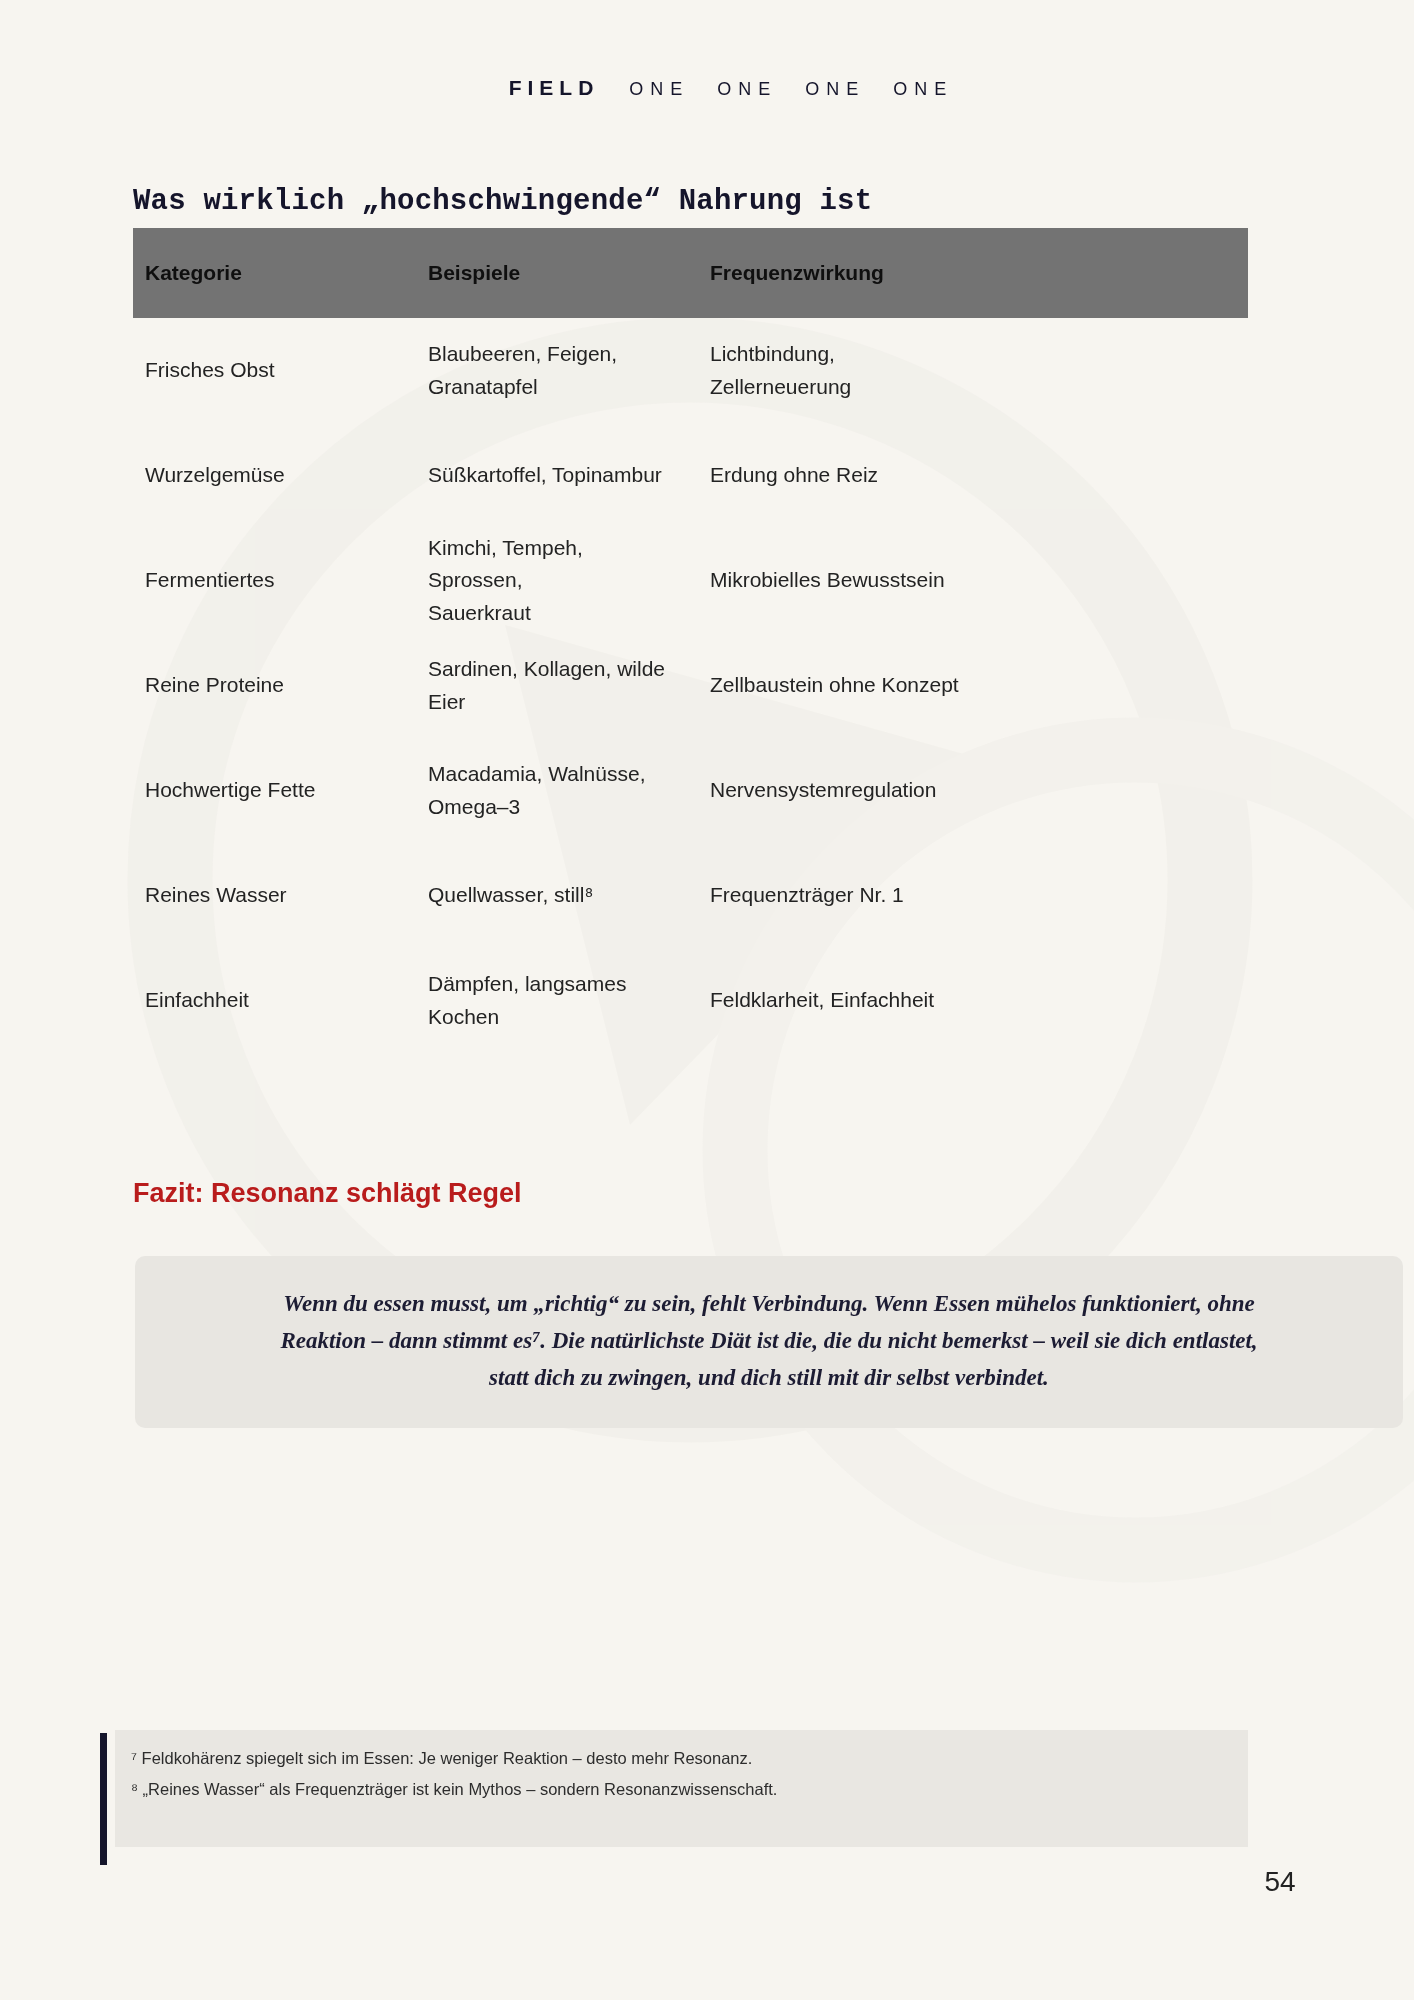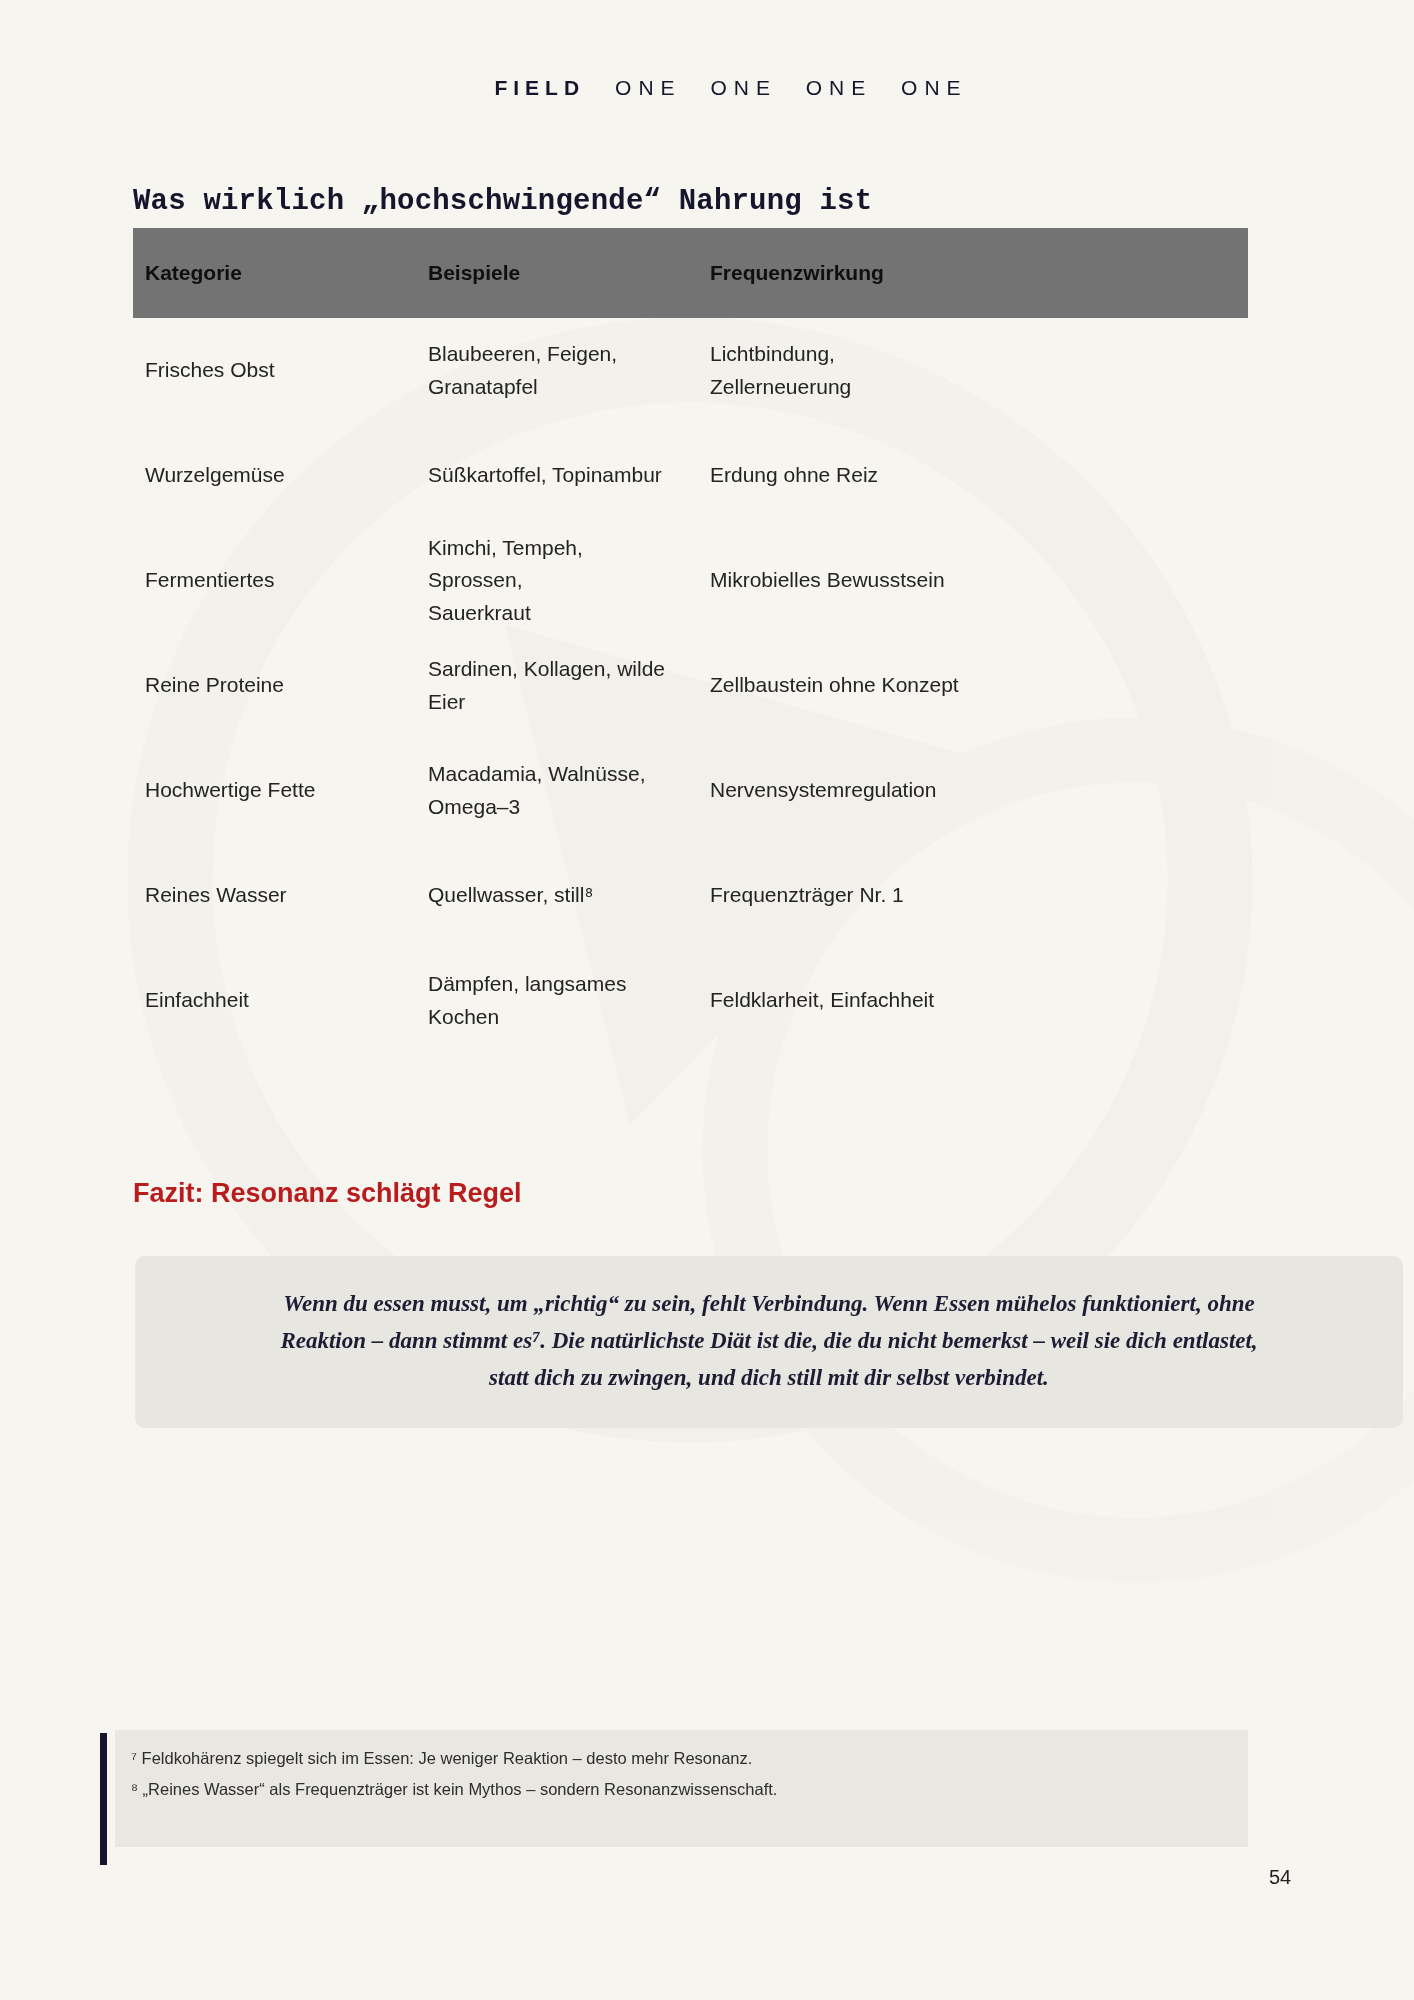--- a/index.html
+++ b/index.html
@@ -20,21 +20,21 @@
   .brand-row {
     top: 76px; left: 0; width: 100%;
     display: flex; justify-content: center; align-items: baseline; gap: 30px;
     color: #15152b;
     padding-left: 24px;
   }
   .brand-bold {
     font-size: 21px; font-weight: 800; letter-spacing: 6px;
   }
   .brand-rest {
-    font-size: 21px; font-weight: 400; letter-spacing: 7px; word-spacing: 16px;
+    font-size: 18px; font-weight: 400; letter-spacing: 7px; word-spacing: 16px;
   }
 
   
   .page-title {
     left: 133px; top: 166px; width: 1000px;
     font-family: Liberation Mono, monospace;
     font-size: 29px; font-weight: 700; color: #15152b;
     letter-spacing: 0.2px;
   }
 
@@ -90,21 +90,21 @@
     background: #e9e7e2;
     padding: 13px 20px 0 16px;
   }
   .fn-line {
     font-size: 16.5px; line-height: 1.88; color: #2d2d2d;
   }
 
   
   .page-number {
     left: 1240px; top: 1866px; width: 80px;
-    font-size: 20px; color: #222; text-align: center;
+    font-size: 28px; color: #222; text-align: center;
   }
 </style>
 </head>
 <body>
 
 <svg id="watermark" viewBox="0 0 1414 2000" width="1414" height="2000" aria-hidden="true">
   <g opacity="0.55">
     <circle cx="690" cy="880" r="520" fill="none" stroke="#efede7" stroke-width="85"></circle>
     <path d="M 505 625 L 985 760 L 630 1125 Z" fill="#efede7"></path>
     <circle cx="1135" cy="1150" r="400" fill="none" stroke="#f0eee9" stroke-width="65"></circle>

